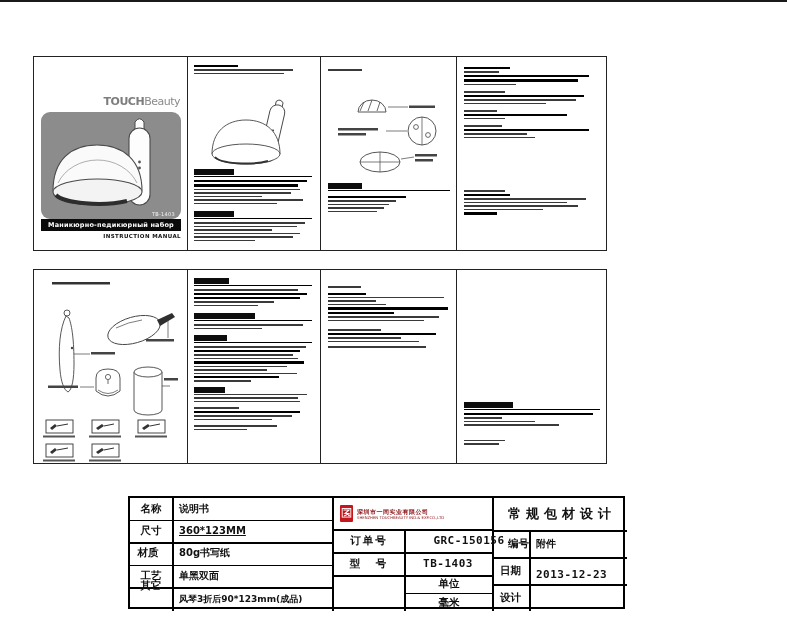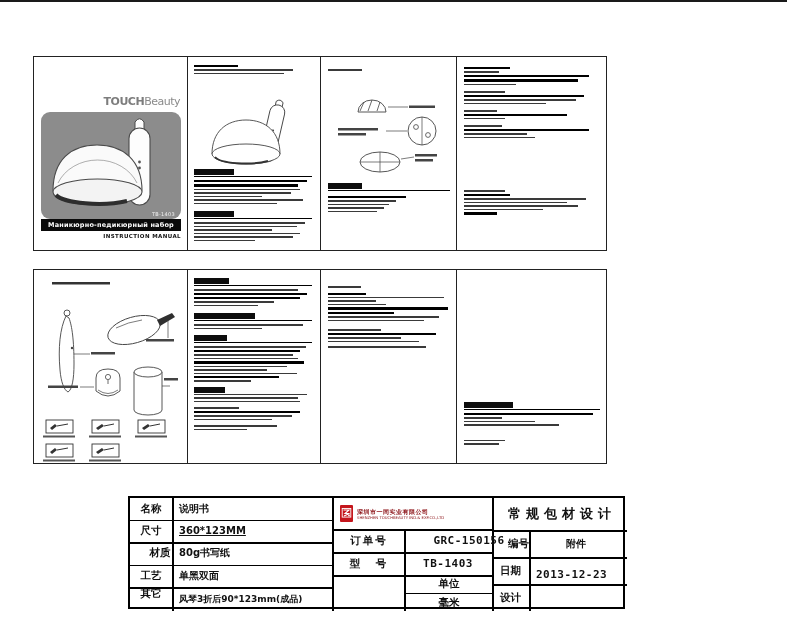--- a/index.html
+++ b/index.html
@@ -332,25 +332,25 @@
   <div class="hl" style="left:202px;top:77px;width:160px;height:1.5px;"></div>
   <div class="hl" style="left:276px;top:95px;width:86px;height:1px;"></div>
   <div class="hl" style="left:362px;top:32px;width:135px;height:1.5px;"></div>
   <div class="hl" style="left:362px;top:59px;width:135px;height:1.5px;"></div>
   <div class="hl" style="left:362px;top:86px;width:135px;height:1.5px;"></div>
 
   <div class="cell lbl" style="left:0;top:0;width:42px;height:21.6px;">名称</div>
   <div class="cell val" style="left:42px;top:0;width:160px;height:21.6px;">说明书</div>
   <div class="cell lbl" style="left:0;top:21.6px;width:42px;height:22.6px;">尺寸</div>
   <div class="cell val" style="left:42px;top:21.6px;width:160px;height:22.6px;text-decoration:underline;">360*123MM</div>
-  <div class="cell lbl" style="left:0;top:44.2px;width:36px;height:22.6px;margin-left:12px;">材质</div>
+  <div class="cell lbl" style="left:0;top:44.2px;width:36px;height:22.6px;">材质</div>
   <div class="cell val" style="left:42px;top:44.2px;width:160px;height:22.6px;">80g书写纸</div>
   <div class="cell lbl" style="left:0;top:66.8px;width:42px;height:22.6px;">工艺</div>
   <div class="cell val" style="left:42px;top:66.8px;width:160px;height:22.6px;">单黑双面</div>
-  <div class="cell lbl" style="left:0;top:84px;width:42px;height:23.6px;">其它</div>
+  <div class="cell lbl" style="left:0;top:76px;width:42px;height:23.6px;">其它</div>
   <div class="cell val" style="left:42px;top:89.4px;width:160px;height:23.6px;font-size:9px;">风琴3折后90*123mm(成品)</div>
 
   <div class="companycell">
     <svg width="13" height="17" viewBox="0 0 13 17">
       <rect x="0" y="0" width="13" height="17" rx="1" fill="#c4161c"></rect>
       <rect x="2.2" y="3.5" width="8.6" height="8.6" fill="none" stroke="#fff" stroke-width="0.9"></rect>
       <path d="M3.5 5 L9 5 L5 8.5 L9.5 8.5 L4 11" stroke="#fff" stroke-width="1.1" fill="none"></path>
       <circle cx="9" cy="10.5" r="0.9" fill="#fff"></circle>
     </svg>
     <div>
@@ -361,17 +361,17 @@
   <div class="cell lbl" style="left:202px;top:31px;width:72px;height:23px;letter-spacing:2px;padding-left:2px;">订单号</div>
   <div class="cell val mono" style="left:274px;top:31px;width:88px;height:23px;justify-content:center;padding-left:0;font-weight:bold;margin-left:21px;">GRC-150156</div>
   <div class="cell lbl" style="left:202px;top:54px;width:72px;height:23px;letter-spacing:6px;padding-left:6px;">型 号</div>
   <div class="cell val mono" style="left:274px;top:54px;width:88px;height:23px;justify-content:center;padding-left:0;font-weight:bold;">TB-1403</div>
 
   <div class="cell lbl" style="left:276px;top:77px;width:86px;height:18px;">单位</div>
   <div class="cell lbl" style="left:276px;top:96px;width:86px;height:17px;">毫米</div>
 
   <div class="proj-title">常规包材设计</div>
   <div class="cell lbl" style="left:362px;top:32px;width:37px;height:27px;margin-left:8px;">编号</div>
-  <div class="cell val" style="left:399px;top:32px;width:98px;height:27px;margin-left:30px;">附件</div>
+  <div class="cell val" style="left:399px;top:32px;width:98px;height:27px;">附件</div>
   <div class="cell lbl" style="left:362px;top:59px;width:37px;height:27px;">日期</div>
   <div class="cell val mono" style="left:399px;top:59px;width:98px;height:34px;font-weight:bold;">2013-12-23</div>
   <div class="cell lbl" style="left:362px;top:86px;width:37px;height:27px;">设计</div>
 </div>
 
 </body></html>

